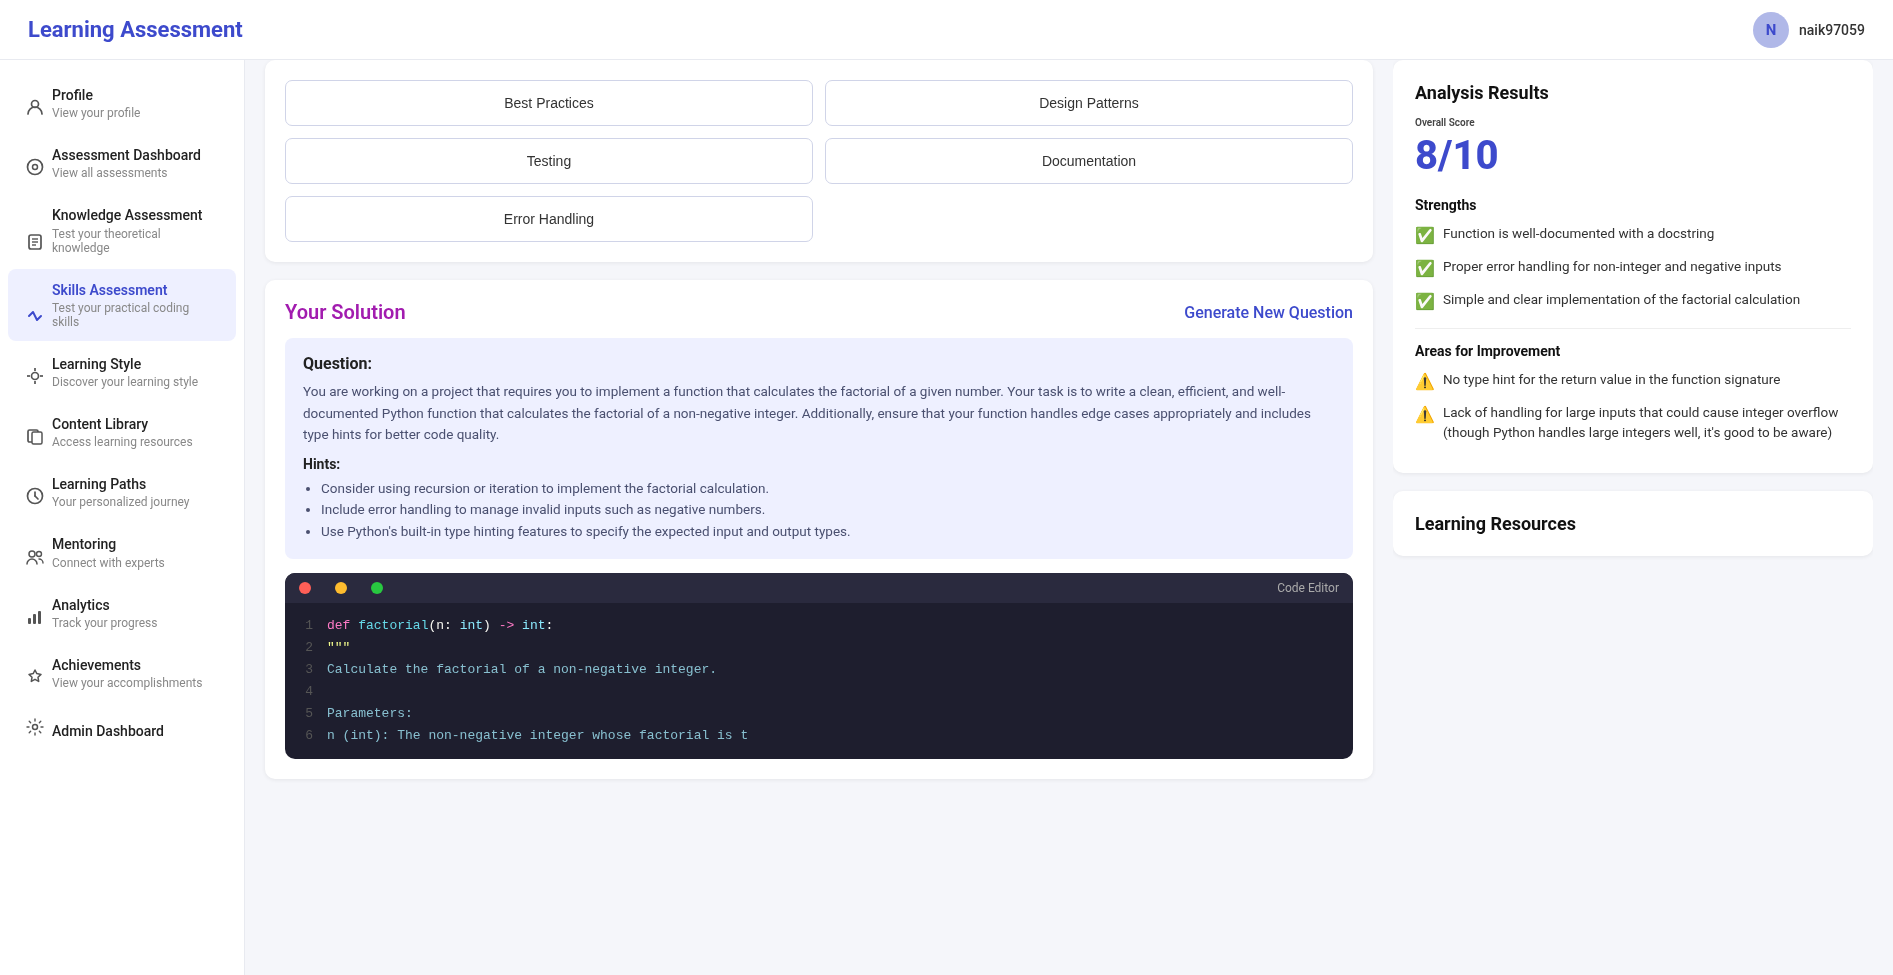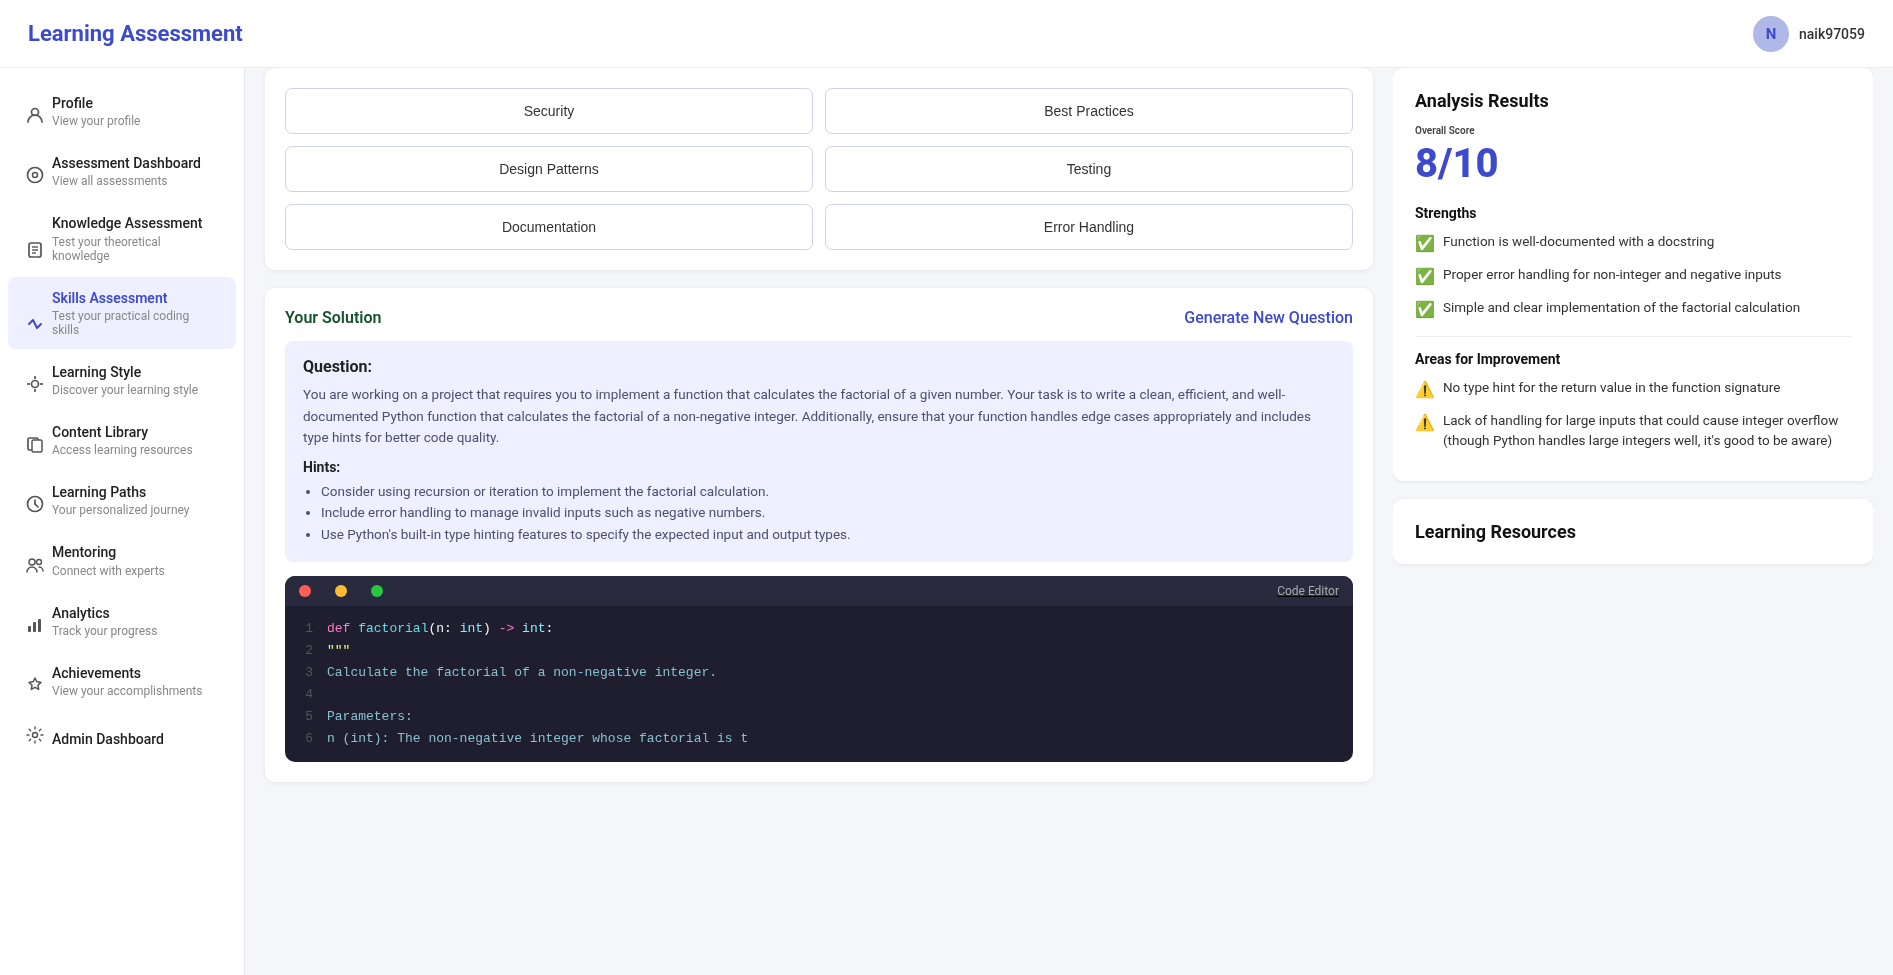--- a/index.html
+++ b/index.html
@@ -13,21 +13,21 @@
     }
 
     
     .header {
       display: flex;
       align-items: center;
       justify-content: space-between;
       background: #fff;
       padding: 12px 28px;
       border-bottom: 1px solid #e8eaf0;
-      height: 68px;
+      height: 60px;
       flex-shrink: 0;
     }
     .header-title {
       font-size: 22px;
       font-weight: 700;
       color: #3d4acc;
     }
     .header-user {
       display: flex;
       align-items: center;
@@ -153,23 +153,23 @@
       margin-bottom: 18px;
       box-shadow: 0 1px 4px rgba(0,0,0,0.07);
     }
     .solution-header {
       display: flex;
       align-items: center;
       justify-content: space-between;
       margin-bottom: 14px;
     }
     .solution-title {
-      font-size: 16px;
+      font-size: 20px;
       font-weight: 600;
-      color: #14532d;
+      color: #a21caf;
     }
     .generate-link {
       font-size: 16px;
       color: #3d4acc;
       cursor: pointer;
       font-weight: 500;
       text-decoration: none;
     }
 
     
@@ -212,21 +212,20 @@
       border-radius: 10px;
       overflow: hidden;
       background: #1e1e2e;
     }
     .code-editor-bar {
       background: #2a2a3e;
       display: flex;
       align-items: center;
       padding: 8px 14px;
       gap: 24px;
-      text-decoration: underline;
     }
     .dot {
       width: 12px;
       height: 12px;
       border-radius: 50%;
     }
     .dot-red { background: #ff5f57; }
     .dot-yellow { background: #febc2e; }
     .dot-green { background: #28c840; }
     .code-editor-label {
@@ -471,21 +470,20 @@
         </div>
       </div>
     </nav>
 
   <div class="main">
 
     <div class="center-panel">
 
       <div class="topic-card">
         <div class="topic-grid" id="topic-grid">
-        <button class="topic-btn">Security</button>
             <button class="topic-btn">Best Practices</button>
             <button class="topic-btn">Design Patterns</button>
             <button class="topic-btn">Testing</button>
             <button class="topic-btn">Documentation</button>
             <button class="topic-btn">Error Handling</button>
           </div>
       </div>
 
       <div class="solution-card">
         <div class="solution-header">

